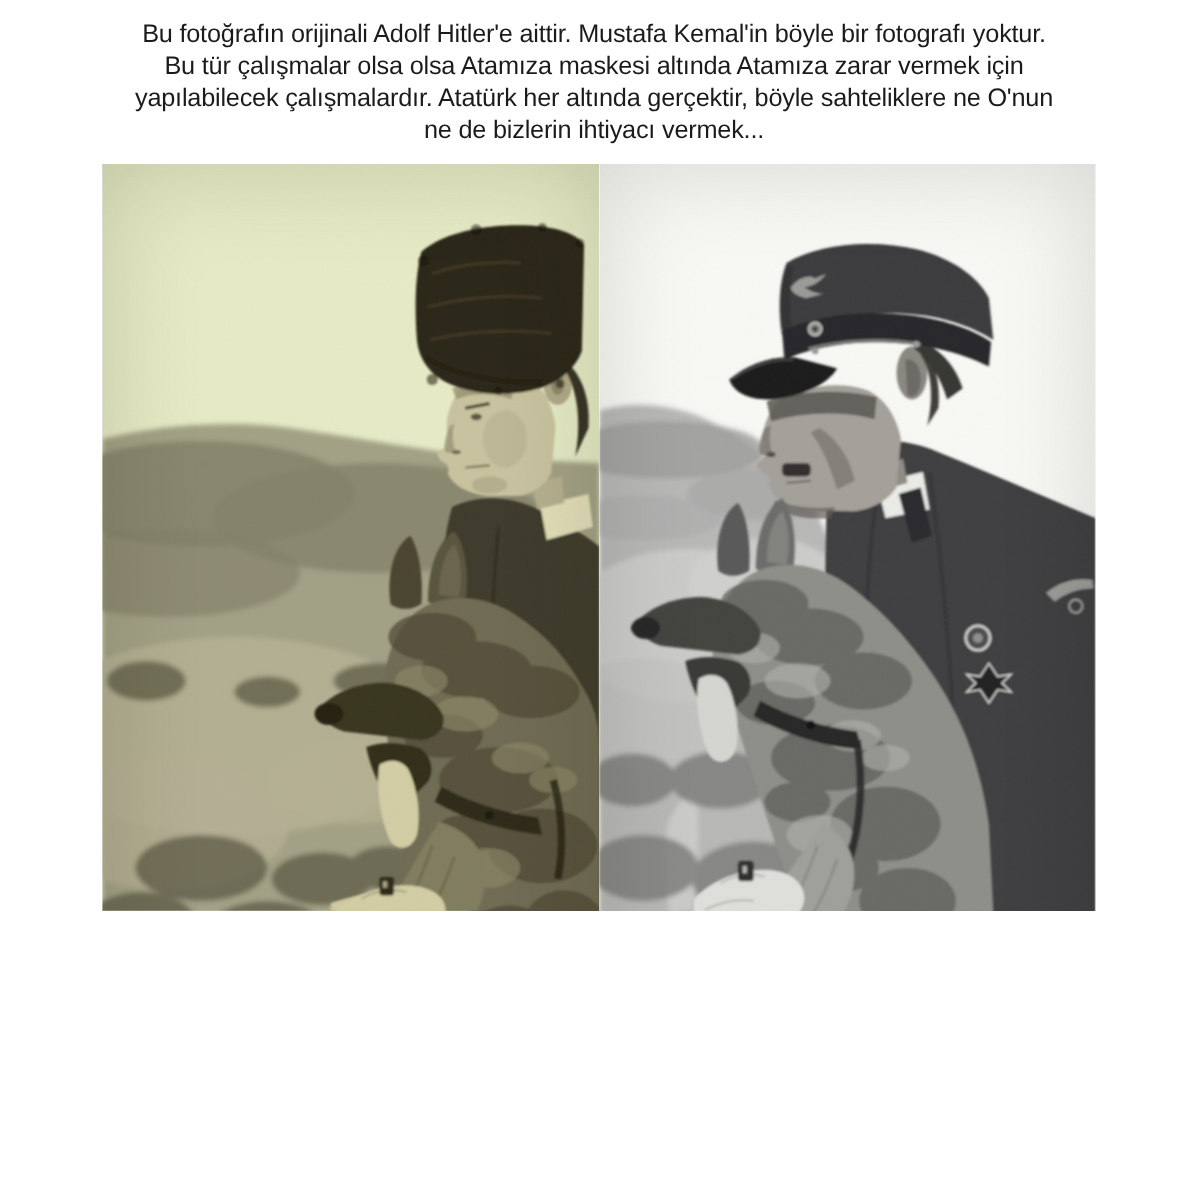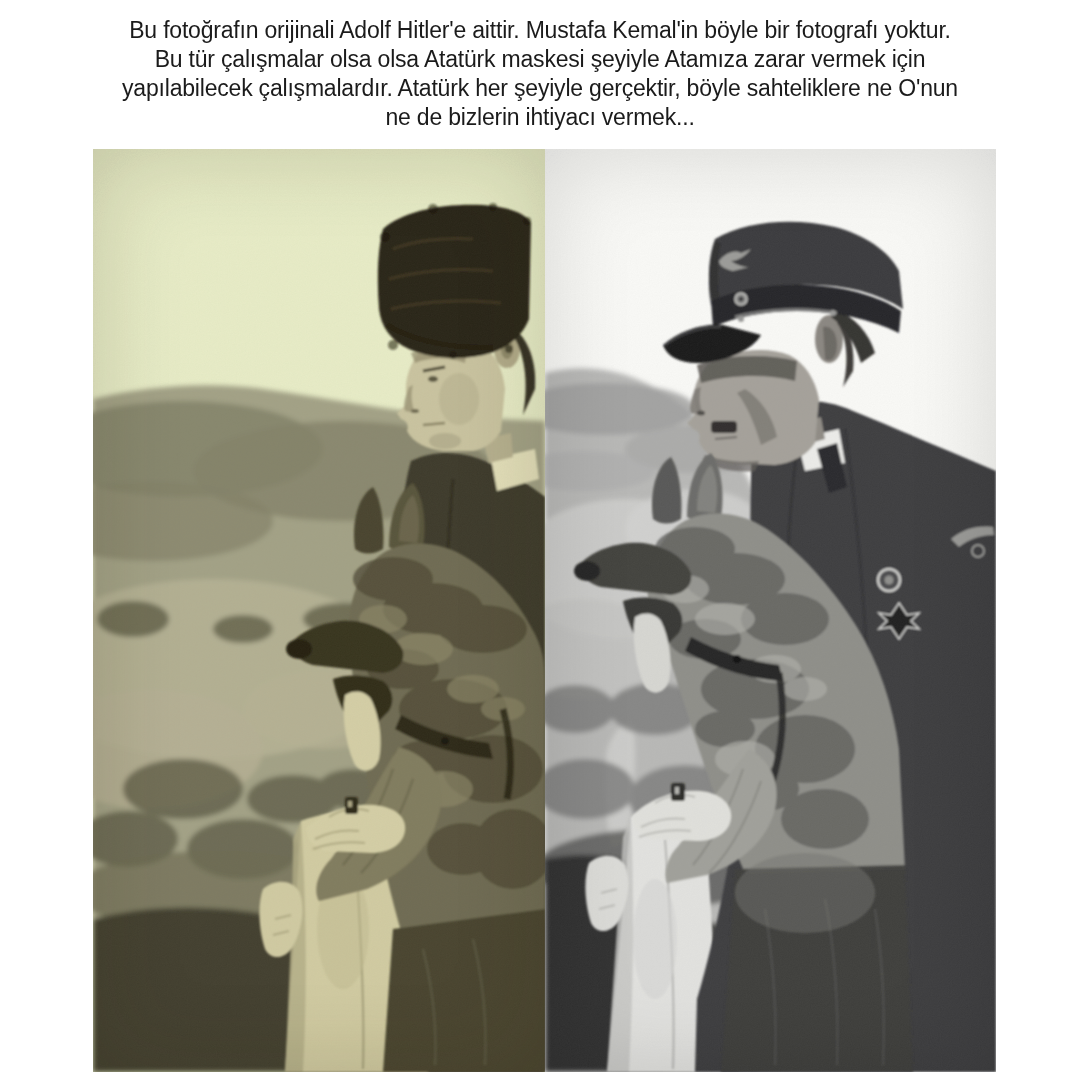--- a/index.html
+++ b/index.html
@@ -1,17 +1,17 @@
 <!DOCTYPE html>
 <html style="--page_bg: #ffffff; --caption_text: #1b1b1b; --left-sky: #eaefca; --left-hill: #a3a287; --left-hill_shade: #83826a; --left-valley: #b6b296; --left-forest: #3f3e2d; --left-post: #d3cda4; --left-suit: #3a372b; --left-hat: #282315; --left-face: #cbc5a2; --left-collar: #e6e2bd; --left-dog: #6e6a52; --left-dog_dark: #4c4834; --left-muzzle: #35311f; --left-tongue: #d6d0a8; --left-hand: #d6d0a8; --left-leg: #807b5e; --right-sky: #fcfcf9; --right-hill: #b9b9b7; --right-valley: #cdcdcb; --right-forest: #2f2f2e; --right-post: #e4e4e1; --right-suit: #3a3a3c; --right-cap: #39393b; --right-visor: #161618; --right-face: #a5a19a; --right-collar: #eeeeeb; --right-dog: #8e8e88; --right-dog_dark: #5c5c58; --right-muzzle: #403f3b; --right-tongue: #d8d8d3; --right-hand: #e2e2dd; --right-leg: #a0a09a; --right-insignia: #9b9b98;"><head>
 <meta charset="utf-8">
 <style>
   html,body{margin:0;padding:0;}
   body{width:1080px;height:1080px;font-family:"Liberation Sans",sans-serif;}
-  .page{position:relative;width:1080px;height:1080px;background:var(--page_bg,#fff);overflow:hidden;}
+  .page{position:relative;width:1080px;height:828px;background:var(--page_bg,#fff);overflow:hidden;}
   .caption{position:absolute;top:16px;left:0;width:1080px;text-align:center;
     color:var(--caption_text,#1b1b1b);font-size:23px;line-height:29px;font-weight:400;letter-spacing:-0.2px;}
   .caption div{white-space:nowrap;}
   .photos{position:absolute;top:149px;left:93px;width:903px;height:923px;display:flex;}
   .photo{position:relative;margin:0;padding:0;width:452px;height:923px;overflow:hidden;}
   .photo.right{width:451px;}
   .photo svg{display:block;width:100%;height:100%;}
   .photo::after{content:"";position:absolute;inset:0;pointer-events:none;}
   .photo.left::after{box-shadow:inset 0 0 90px rgba(45,40,15,.20);}
   .photo.right::after{box-shadow:inset 0 0 90px rgba(0,0,0,.14);}
@@ -35,22 +35,22 @@
   .r-hand{fill:var(--right-hand,#e2e2dd)} .r-leg{fill:var(--right-leg,#a0a09a)}
   .r-insig{fill:var(--right-insignia,#9b9b98)}
 </style>
 </head>
 <body>
 
 <div class="page">
 
   <div class="caption">
     <div>Bu fotoğrafın orijinali Adolf Hitler'e aittir. Mustafa Kemal'in böyle bir fotografı yoktur.</div>
-    <div>Bu tür çalışmalar olsa olsa Atatürk maskesi şeyiyle Atamıza zarar vermek için</div>
-    <div>yapılabilecek çalışmalardır. Atatürk her şeyiyle gerçektir, böyle sahteliklere ne O'nun</div>
+    <div>Bu tür çalışmalar olsa olsa Atamıza maskesi altında Atamıza zarar vermek için</div>
+    <div>yapılabilecek çalışmalardır. Atatürk her altında gerçektir, böyle sahteliklere ne O'nun</div>
     <div>ne de bizlerin ihtiyacı vermek...</div>
   </div>
 
   <div class="photos">
 
     <figure class="photo left" title="Sepia-toned manipulated photo: man wearing a dark fur kalpak hat with a German Shepherd dog resting its paws on a wooden post, mountain valley behind">
       <svg viewBox="0 0 452 923" preserveAspectRatio="none">
         <defs>
           <filter id="softL" x="-15%" y="-15%" width="130%" height="130%">
               <feGaussianBlur stdDeviation="2.6"></feGaussianBlur>

